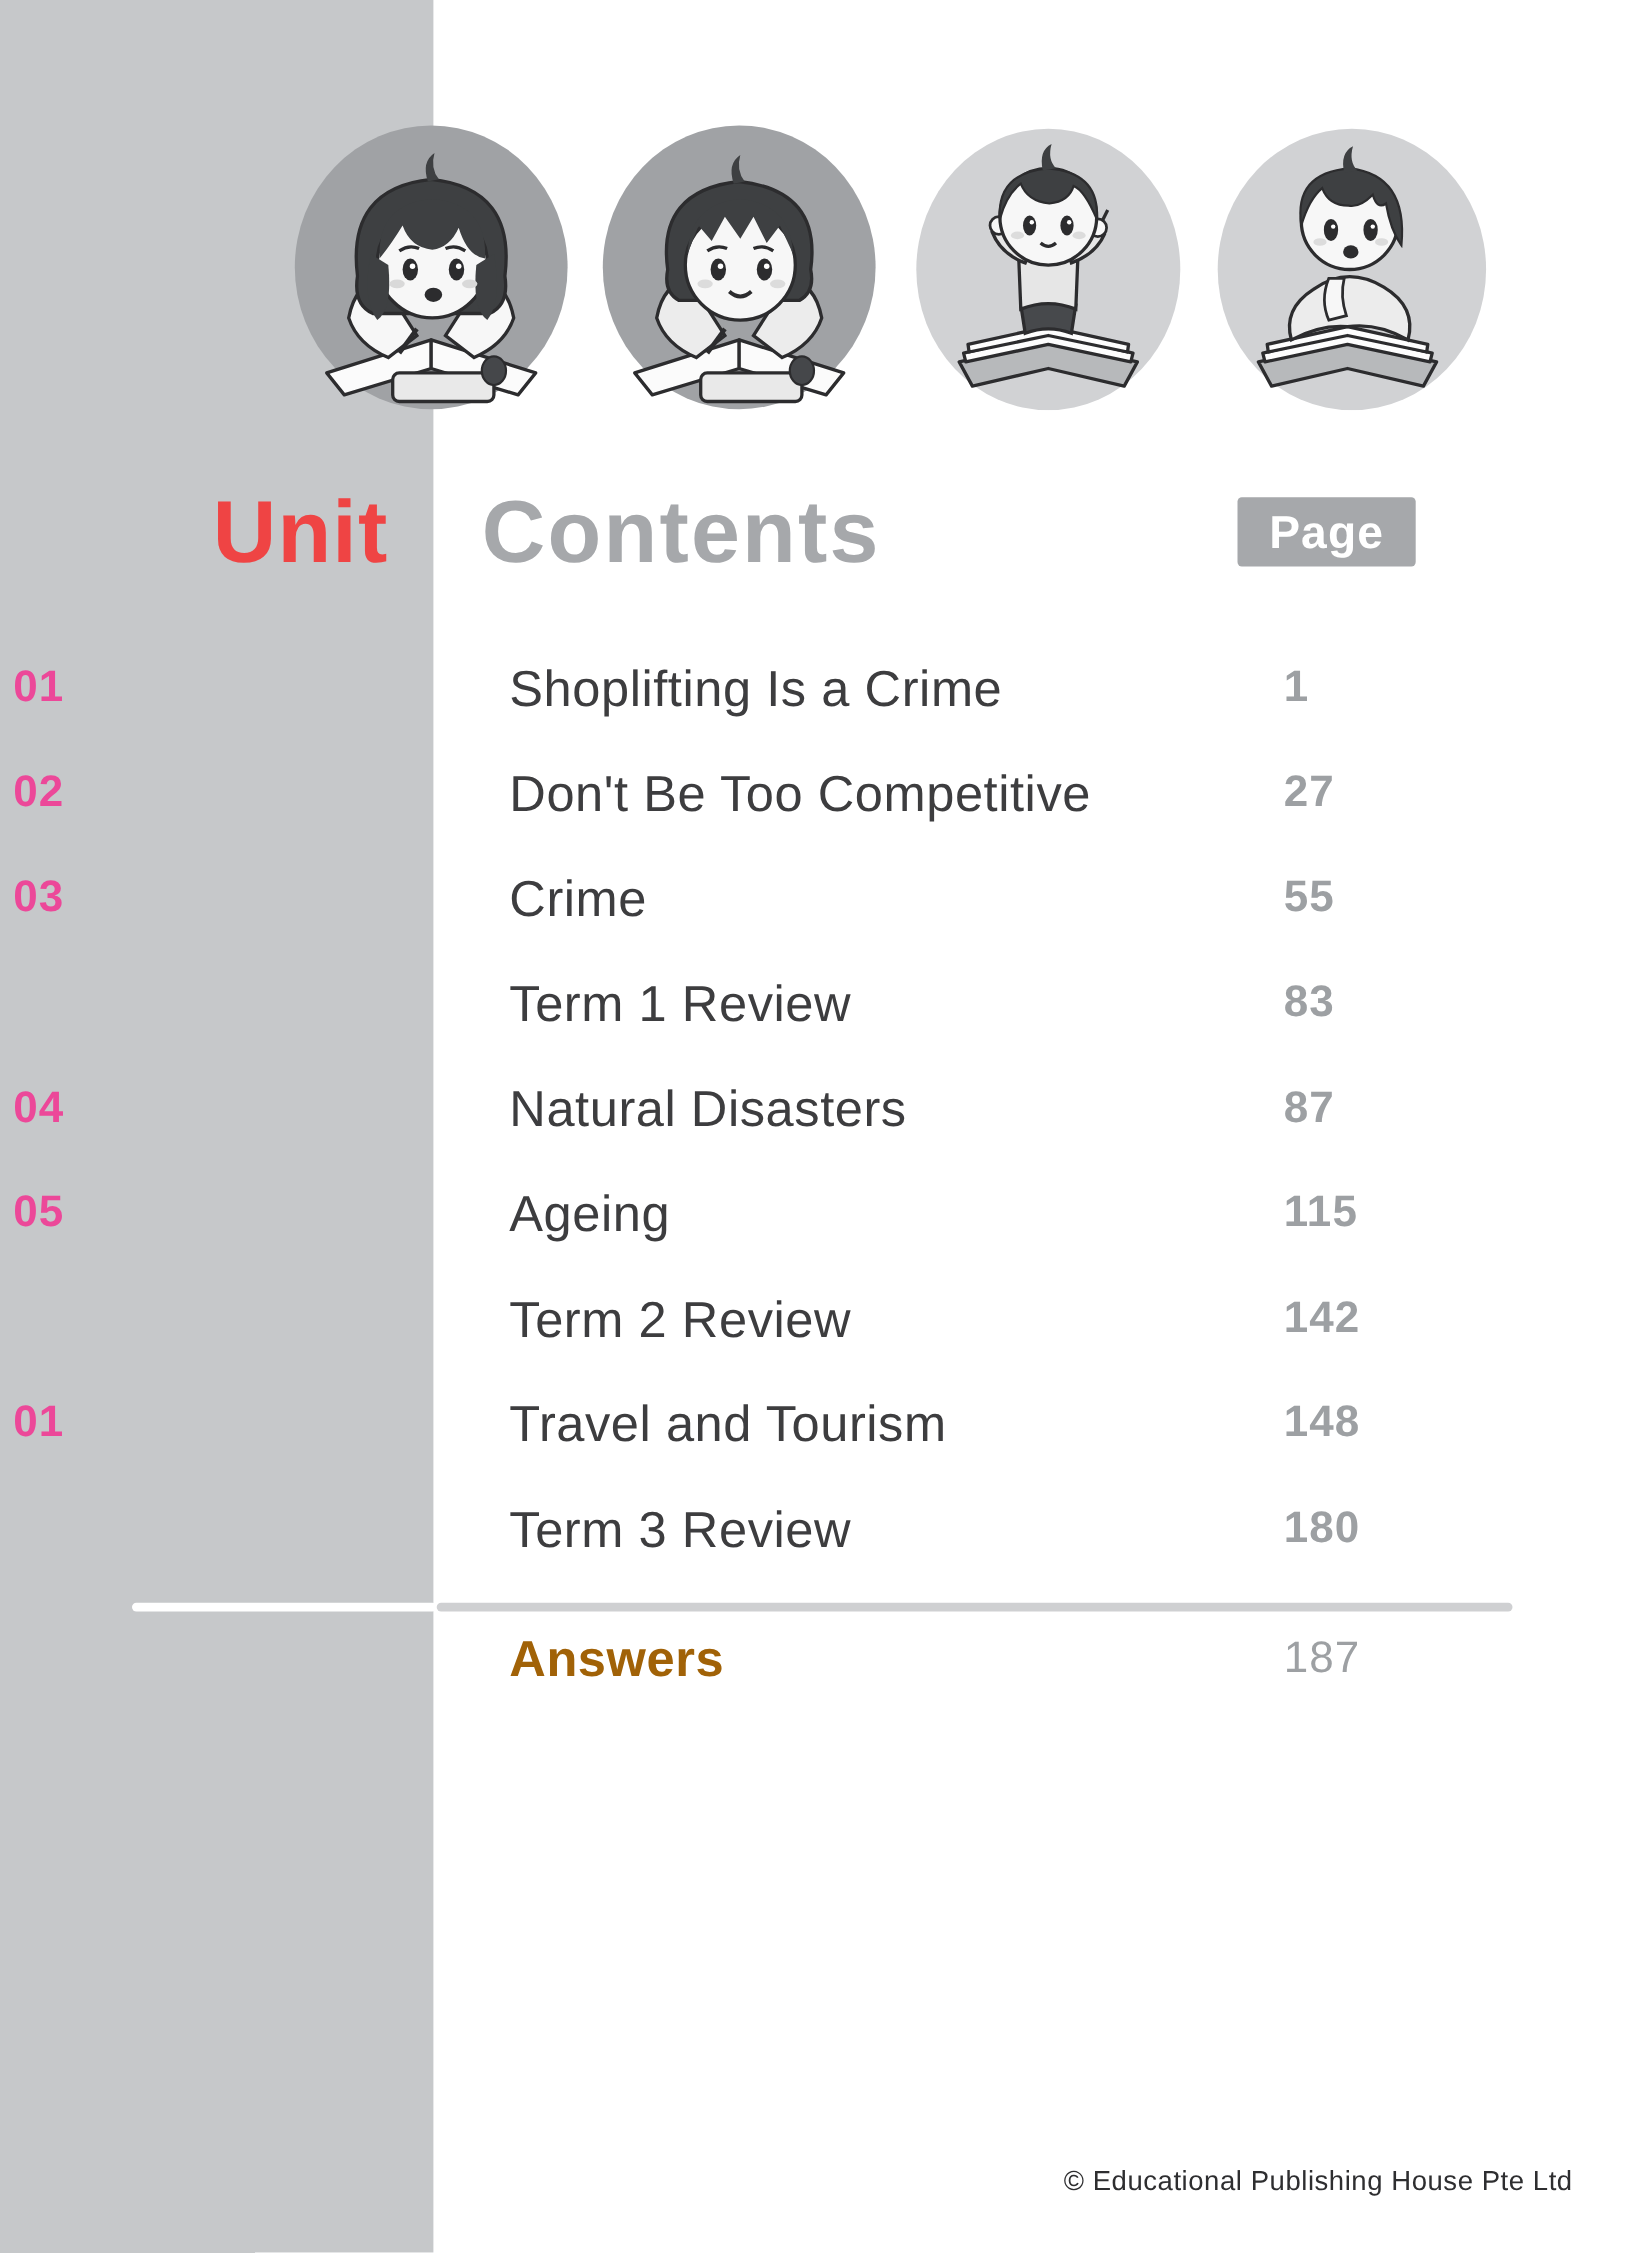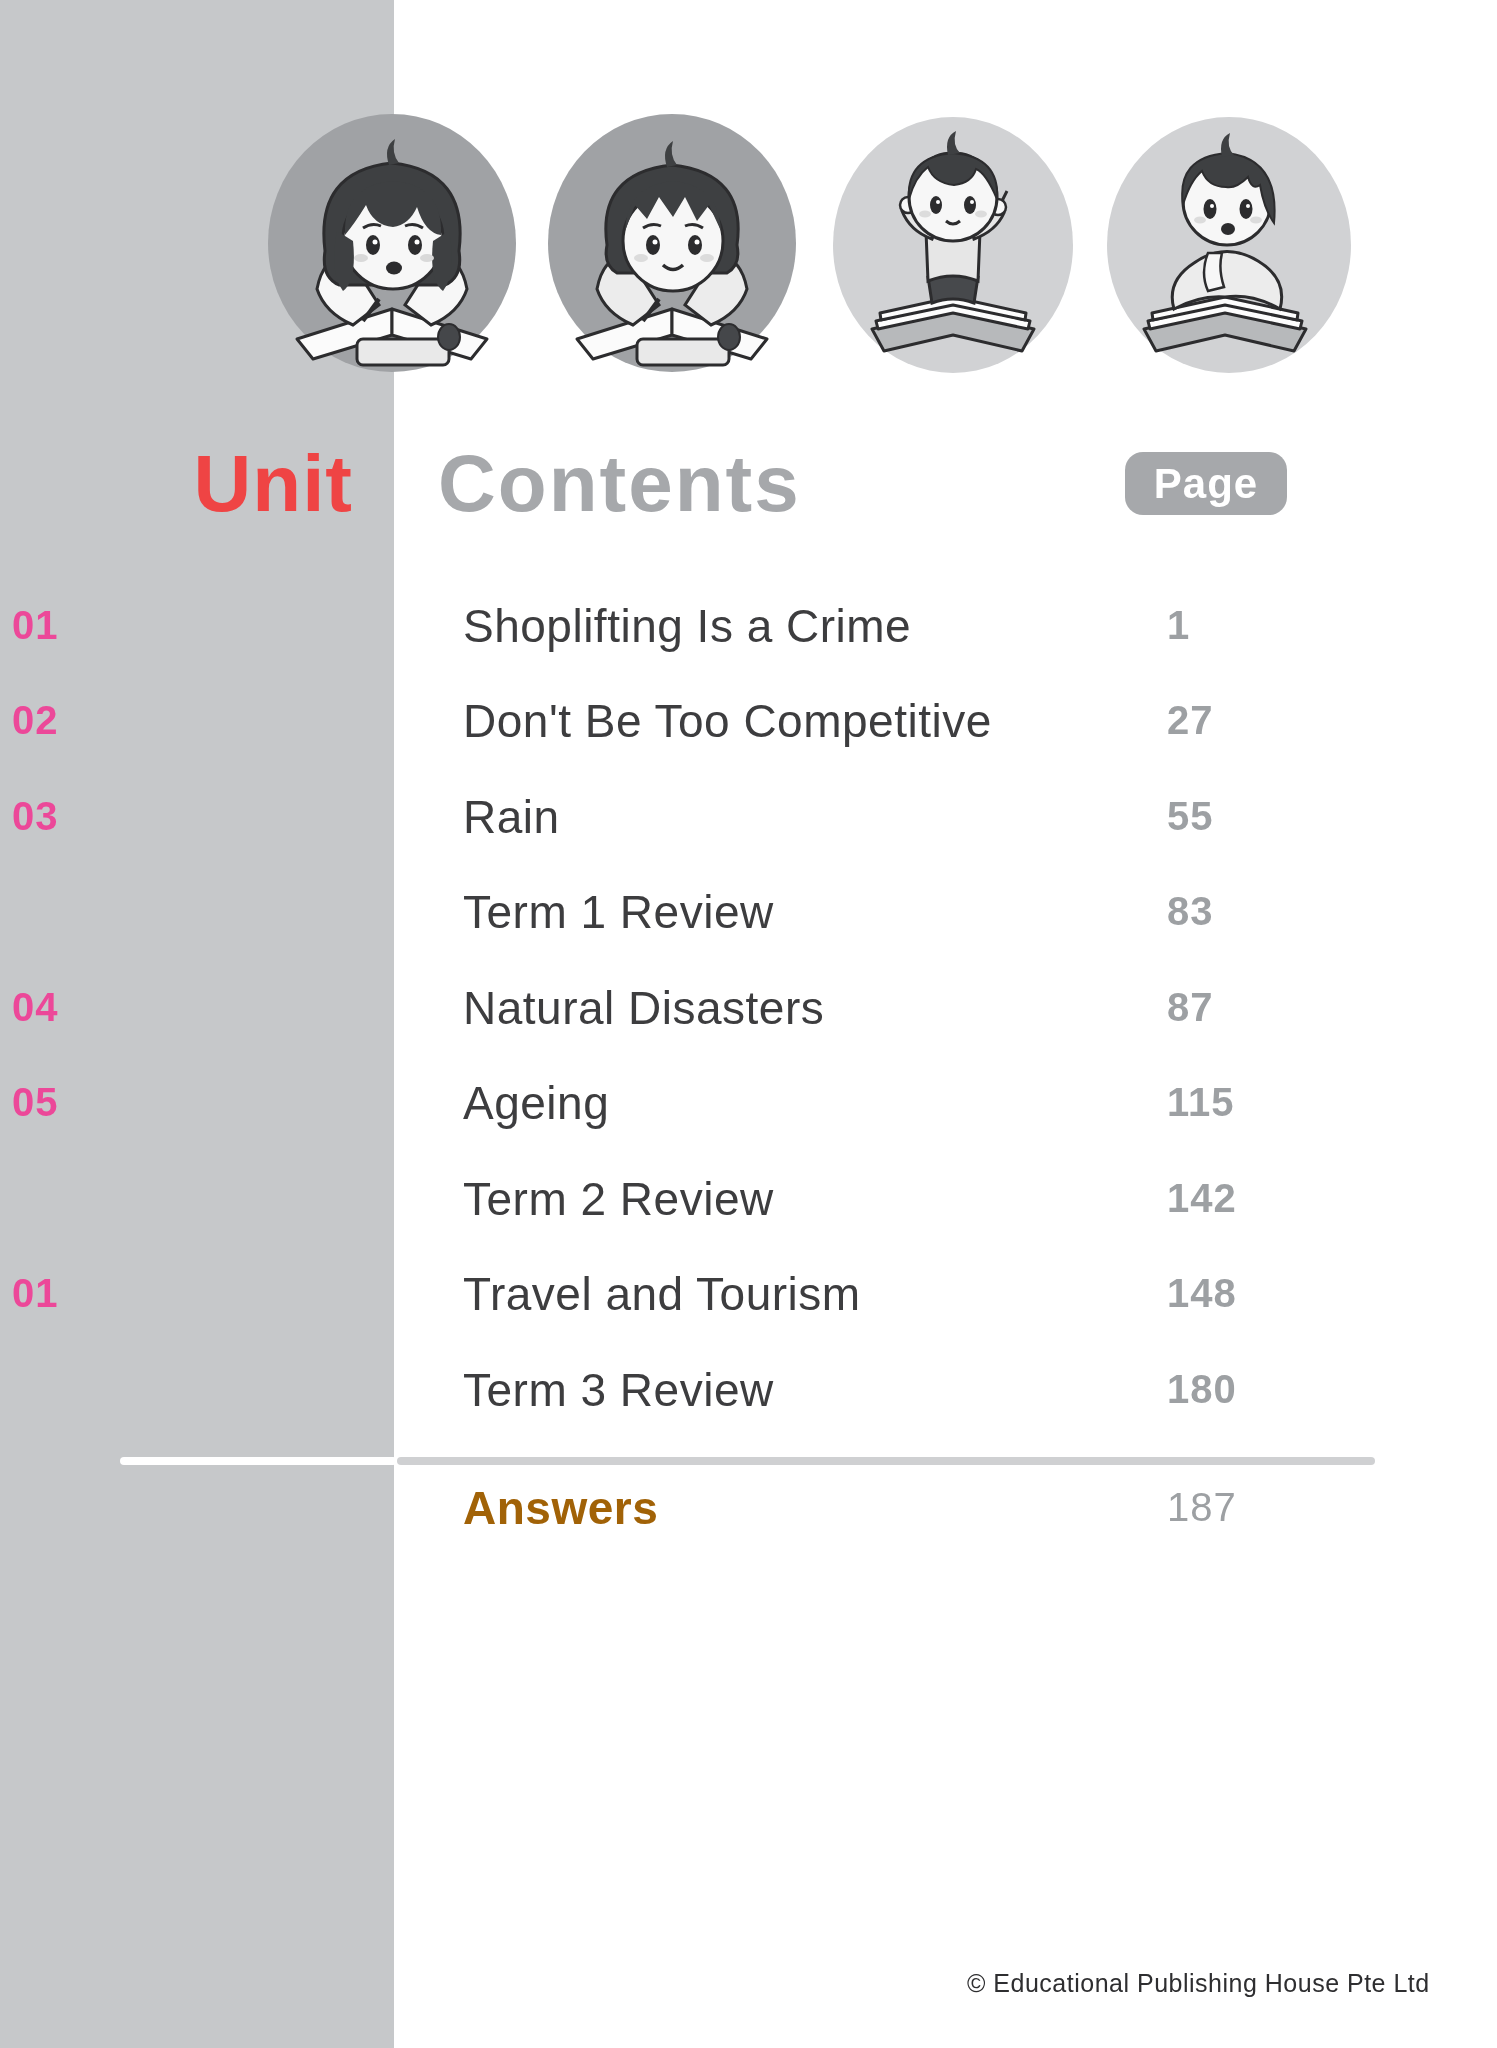--- a/index.html
+++ b/index.html
@@ -14,21 +14,21 @@
 
   .unit-heading{
     position:absolute;left:0;top:444px;width:353px;text-align:right;
     font-size:80px;font-weight:bold;color:#ef4444;line-height:1;letter-spacing:1px;
   }
   .contents-heading{
     position:absolute;left:438px;top:444px;
     font-size:80px;font-weight:bold;color:#a6a8ab;line-height:1;letter-spacing:2px;
   }
   .page-pill{
-    position:absolute;left:1125px;top:452px;width:162px;height:63px;border-radius:18px;
+    position:absolute;left:1125px;top:452px;width:162px;height:63px;border-radius:4px;
     background:#a6a8ab;display:flex;align-items:center;justify-content:center;
   }
   .page-pill span{color:#ffffff;font-size:42px;font-weight:bold;letter-spacing:1px;}
 
   .toc-rows{position:absolute;left:0;top:578px;width:1497px;}
   .toc-row{position:relative;height:95.5px;}
   .unit-num{
     position:absolute;left:12px;top:50%;transform:translateY(-52%);width:352px;text-align:left;
     font-size:40px;font-weight:bold;color:#ec4899;letter-spacing:1px;
   }
@@ -192,21 +192,21 @@
   </div>
 
   <div class="toc-row">
     <div class="unit-num">02</div>
     <div class="row-title">Don't Be Too Competitive</div>
     <div class="row-page">27</div>
   </div>
 
   <div class="toc-row">
     <div class="unit-num">03</div>
-    <div class="row-title">Rain</div>
+    <div class="row-title">Crime</div>
     <div class="row-page">55</div>
   </div>
 
   <div class="toc-row">
     <div class="unit-num"></div>
     <div class="row-title">Term 1 Review</div>
     <div class="row-page">83</div>
   </div>
 
   <div class="toc-row">

